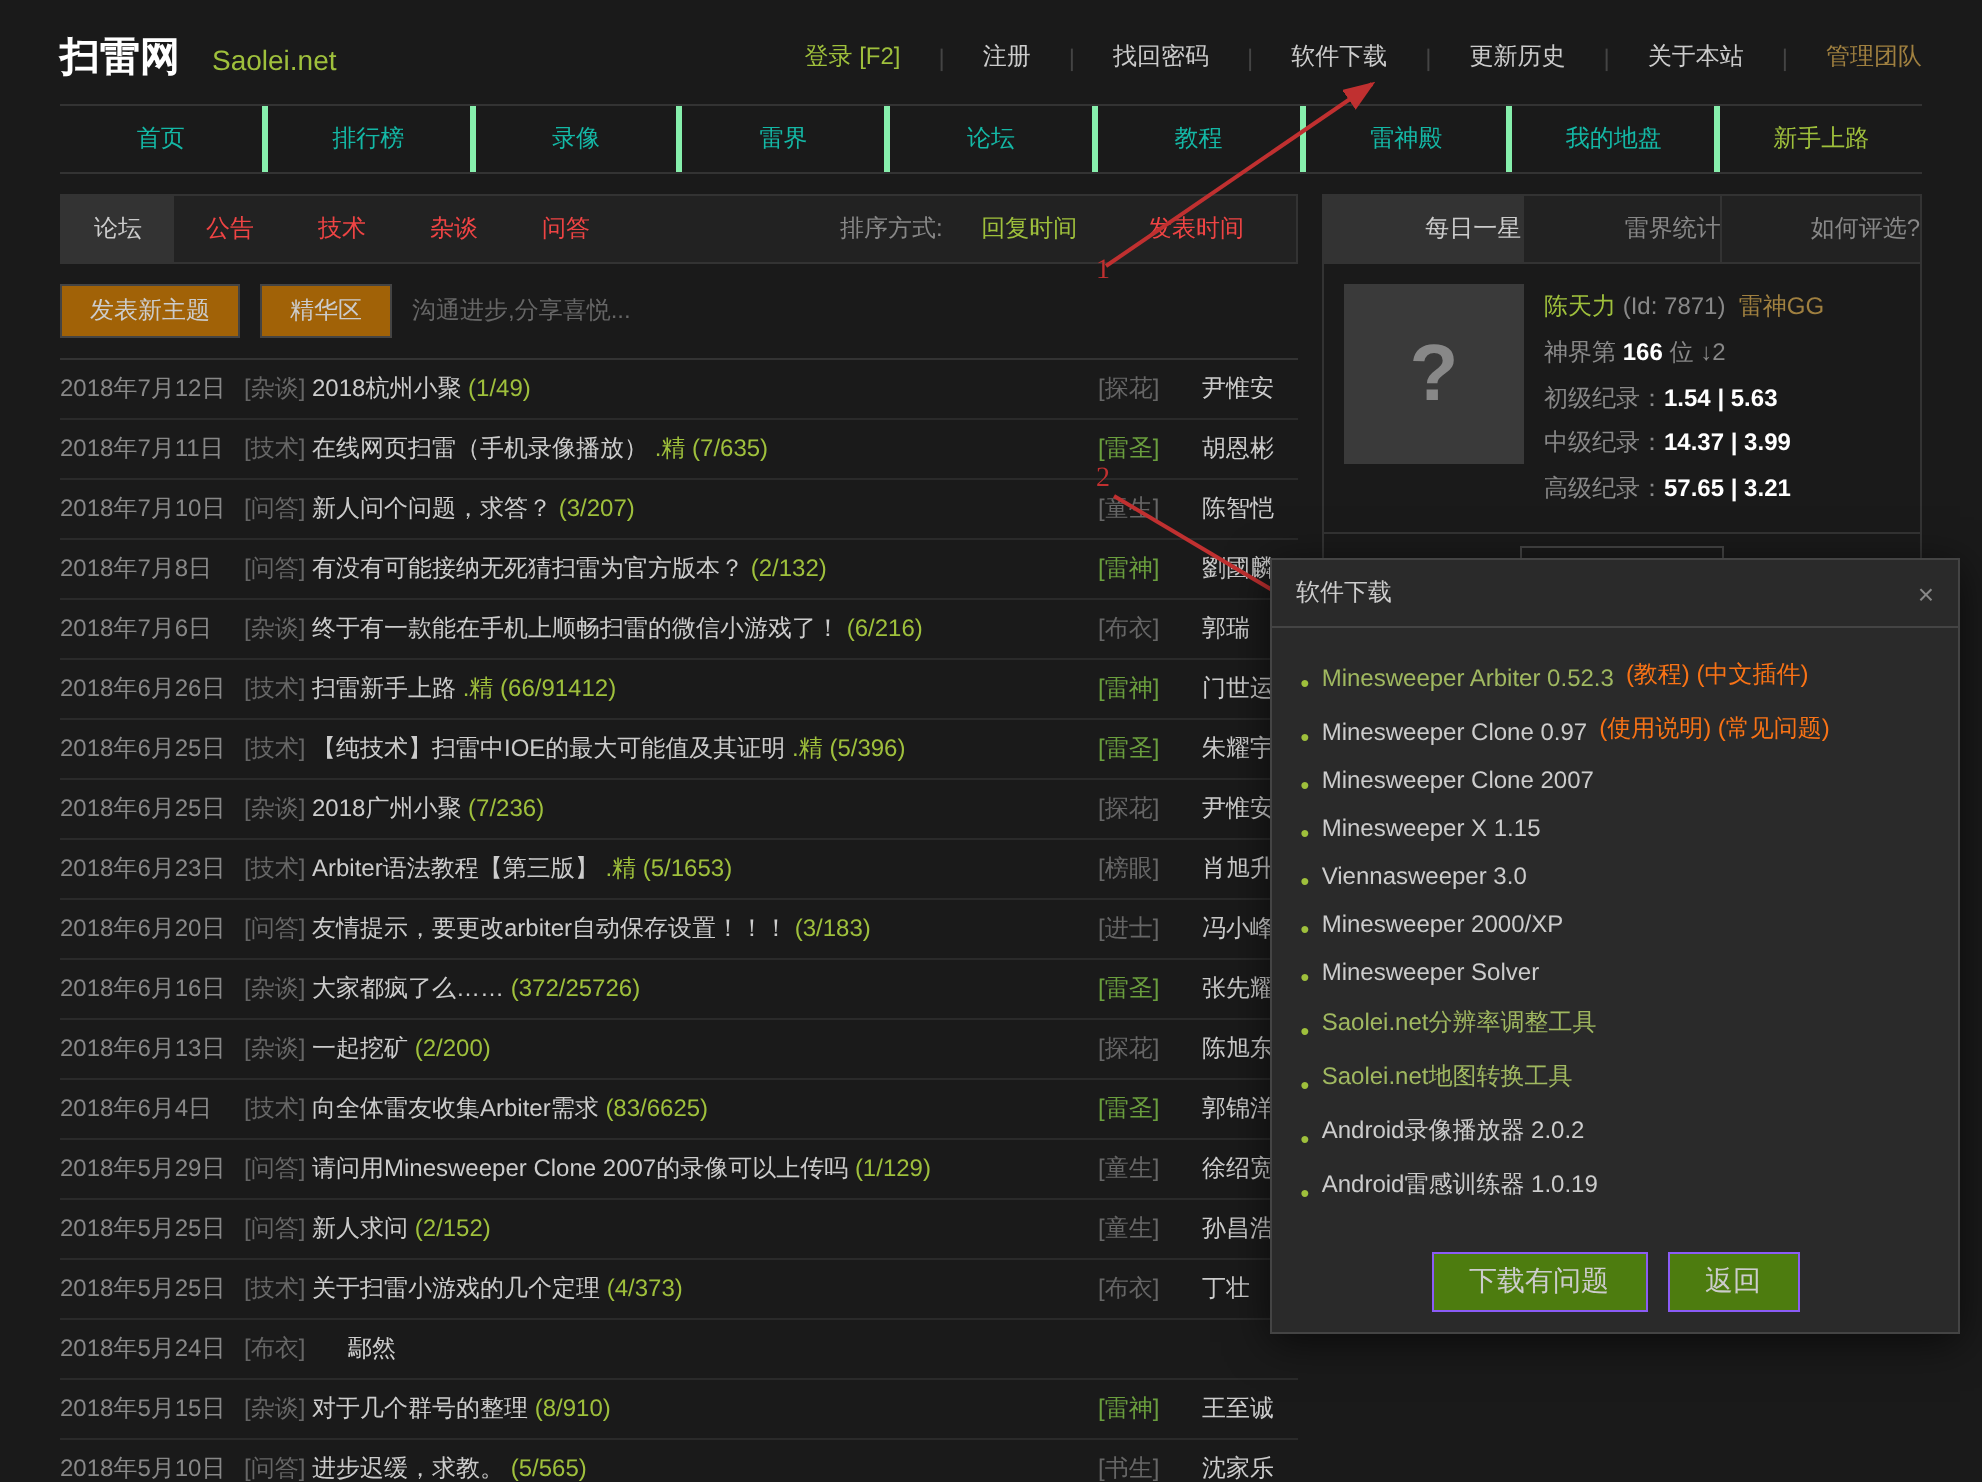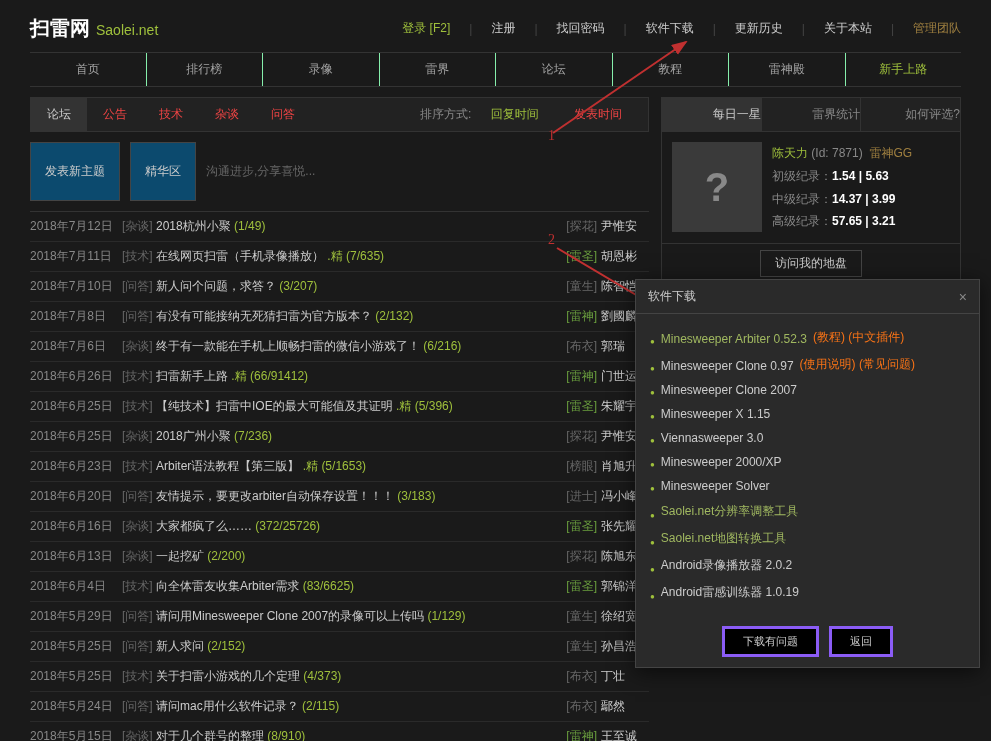--- a/index.html
+++ b/index.html
@@ -1,49 +1,49 @@
 <!DOCTYPE html>
 <html><head>
 <meta charset="utf-8">
 <style>
 *{margin:0;padding:0;box-sizing:border-box}
 body{background:#1a1a1a;font-family:Arial,sans-serif;font-size:12px;color:#888;width:991px;height:741px;overflow:hidden}
 a{text-decoration:none;cursor:pointer}
 .top{padding:15px 30px 10px;display:flex;justify-content:space-between;align-items:center}
-.logo{display:flex;align-items:baseline;gap:6px}
+.logo{display:flex;align-items:baseline;gap:16px}
 .logo-cn{color:#fff;font-size:20px;font-weight:bold}
 .logo-en{color:#9fc03c;font-size:14px}
 .toplinks{display:flex;gap:19px;align-items:center;font-size:12px}
 .toplinks a{color:#ccc}
 .toplinks .login{color:#9fc03c}
 .toplinks .admin{color:#a08040}
 .sep{color:#444}
 .nav{display:flex;margin:0 30px;border-top:1px solid #333;border-bottom:1px solid #333}
-.nav a{flex:1;text-align:center;padding:8px 0;color:#a3a3a3;border-right:1px solid #86efac}
+.nav a{flex:1;text-align:center;padding:8px 0;color:#14b8a6;border-right:3px solid #86efac}
 .nav a:last-child{border-right:none}
 .nav .active{color:#9fc03c}
 .main{display:flex;gap:12px;padding:10px 30px}
 .left{flex:1}
 .right{width:300px}
 .tabs{display:flex;align-items:center;background:#222;border:1px solid #333}
 .tabs a{padding:8px 16px;color:#ef4444}
 .tabs .cur{background:#333;color:#ccc}
 .tabs .sort{margin-left:auto;padding-right:10px;font-size:12px}
 .sort .hl{color:#9fc03c}
 .toolbar{display:flex;gap:10px;align-items:center;padding:10px 0}
-.btn{border:1px solid #444;background:#0c4a6e;color:#ccc;padding:20px 14px;font-size:12px;cursor:pointer}
+.btn{border:1px solid #444;background:#a16207;color:#ccc;padding:4px 14px;font-size:12px;cursor:pointer}
 .hint{color:#666}
 .posts{border-top:1px solid #333}
 .row{display:flex;align-items:center;padding:6px 0;border-bottom:1px solid #2a2a2a;font-size:12px}
 .row .date{color:#888;width:92px}
 .row .cat{color:#666}
 .row .title{color:#ccc;flex:1;overflow:hidden;white-space:nowrap;text-overflow:ellipsis}
 .row .jing{color:#9fc03c}
 .row .cnt{color:#9fc03c}
-.row .tag{color:#666;width:48px;text-align:right}
+.row .tag{color:#666;width:48px;text-align:left}
 .row .tag.g{color:#6a9e3e}
 .row .auth{color:#ccc;width:52px;text-align:left;padding-left:4px}
 .side-tabs{display:flex;background:#222;border:1px solid #333}
 .side-tabs a{flex:1;text-align:right;padding:8px 0;color:#888;border-right:1px solid #333}
 .side-tabs a:last-child{border-right:none}
 .side-tabs .cur{background:#333;color:#ccc}
 .star{display:flex;gap:10px;padding:10px;border:1px solid #333;border-top:none}
 .avatar{width:90px;height:90px;background:#3a3a3a;display:flex;align-items:center;justify-content:center;color:#888;font-size:40px;font-weight:bold}
 .starinfo{flex:1;font-size:12px;line-height:1.9}
 .starinfo .name{color:#9fc03c}
@@ -64,21 +64,21 @@
 .popup-h{display:flex;justify-content:space-between;align-items:center;padding:8px 12px;border-bottom:1px solid #444;color:#ccc;font-size:12px}
 .popup-x{cursor:pointer;color:#888;font-size:14px}
 .popup-body{padding:10px 14px}
 .popup-body ul{list-style:none}
 .popup-body li{padding:5px 0;font-size:12px;color:#ccc;display:flex;align-items:flex-end;gap:6px}
 .popup-body li::before{content:"●";color:#9fc03c;font-size:8px}
 .popup-body .lk{color:#a0b860}
 .popup-body .pl{color:#ccc}
 .popup-body .ex{color:#f97316}
 .popup-f{display:flex;justify-content:center;gap:10px;padding:10px}
-.popup-f a{border:3px solid #8b5cf6;background:#000000;padding:5px 18px;color:#ccc;font-size:11px}
+.popup-f a{border:1px solid #8b5cf6;background:#4d7c0f;padding:5px 18px;color:#ccc;font-size:14px}
 .arrow{position:absolute;pointer-events:none;z-index:50}
 .num{position:absolute;color:#c03030;font-size:14px;font-family:serif}
 </style>
 </head>
 <body>
 
 <div class="top">
   <div class="logo">
     <span class="logo-cn">扫雷网</span>
     <span class="logo-en">Saolei.net</span>
@@ -101,20 +101,21 @@
 </div>
 
 <div class="nav" id="nav">
     <a>首页</a>
     <a>排行榜</a>
     <a>录像</a>
     <a>雷界</a>
     <a>论坛</a>
     <a>教程</a>
     <a>雷神殿</a>
+    <a>我的地盘</a>
     <a class="active">新手上路</a>
   </div>
 
 <div class="main">
   <div class="left">
     <div class="tabs">
       <a class="cur">论坛</a>
       <a>公告</a>
       <a>技术</a>
       <a>杂谈</a>
@@ -222,21 +223,20 @@
           <span class="auth">孙昌浩</span>
         </div>
         <div class="row">
           <span class="date">2018年5月25日</span>
           <span class="title"><span class="cat">[技术]</span> 关于扫雷小游戏的几个定理 <span class="cnt">(4/373)</span></span>
           <span class="tag ">[布衣]</span>
           <span class="auth">丁壮</span>
         </div>
         <div class="row">
           <span class="date">2018年5月24日</span>
-          <span class="title"><span class="cat">[问答]</span> 请问mac用什么软件记录？ <span class="cnt">(2/115)</span></span>
           <span class="tag ">[布衣]</span>
           <span class="auth">鄢然</span>
         </div>
         <div class="row">
           <span class="date">2018年5月15日</span>
           <span class="title"><span class="cat">[杂谈]</span> 对于几个群号的整理 <span class="cnt">(8/910)</span></span>
           <span class="tag g">[雷神]</span>
           <span class="auth">王至诚</span>
         </div>
         <div class="row">
@@ -252,20 +252,21 @@
   <div class="right">
     <div class="side-tabs">
       <a class="cur">每日一星</a>
       <a>雷界统计</a>
       <a>如何评选?</a>
     </div>
     <div class="star">
       <div class="avatar">?</div>
       <div class="starinfo">
         <div><a class="name">陈天力</a> <span class="id">(Id: 7871)</span>&nbsp;&nbsp;<span class="badge">雷神GG</span></div>
+        <div class="rank"><span>神界第</span> <b>166</b> <span>位</span> <span style="color:#888">↓2</span></div>
         <div class="rec"><span>初级纪录：</span><b>1.54 | 5.63</b></div>
         <div class="rec"><span>中级纪录：</span><b>14.37 | 3.99</b></div>
         <div class="rec"><span>高级纪录：</span><b>57.65 | 3.21</b></div>
       </div>
     </div>
     <div class="visit"><a>访问我的地盘</a></div>
     <div class="sidelist" id="sidelist">
         <div class="item"><span class="c">[杂谈]</span> <span class="t">Minesweeper Arbiter 0.52.3 简单Mac移植</span><span class="j">.精</span> <span class="n">(</span></div>
         <div class="item"><span class="c">[杂谈]</span> <span class="t">炒鸡蛋的2016年扫雷总结</span><span class="j">.精</span> <span class="n">(12/1349)</span></div>
       </div>

